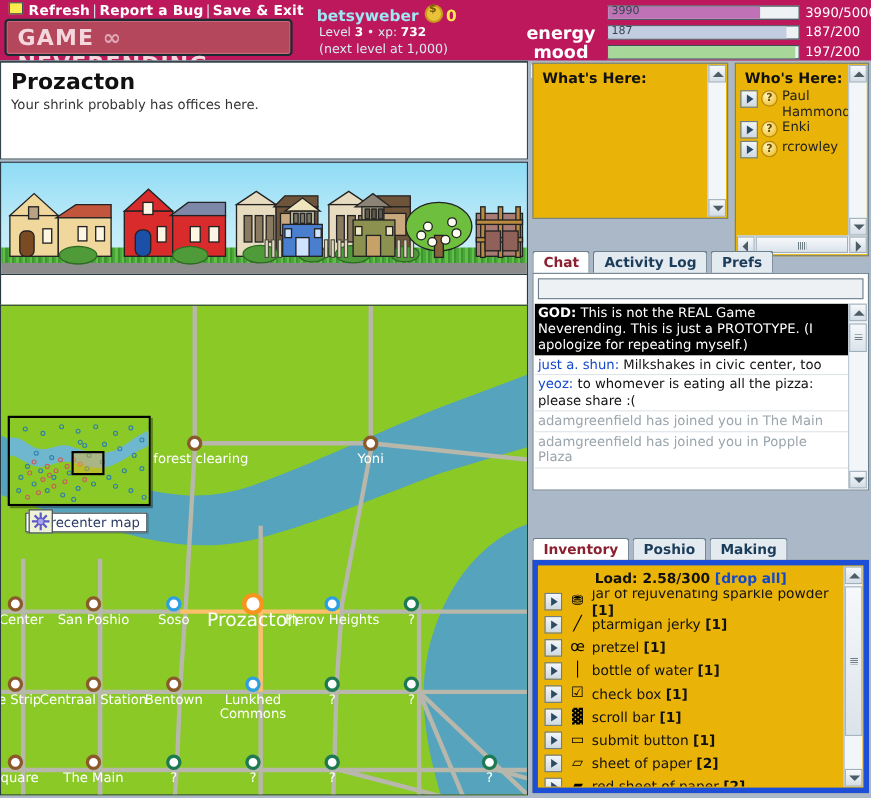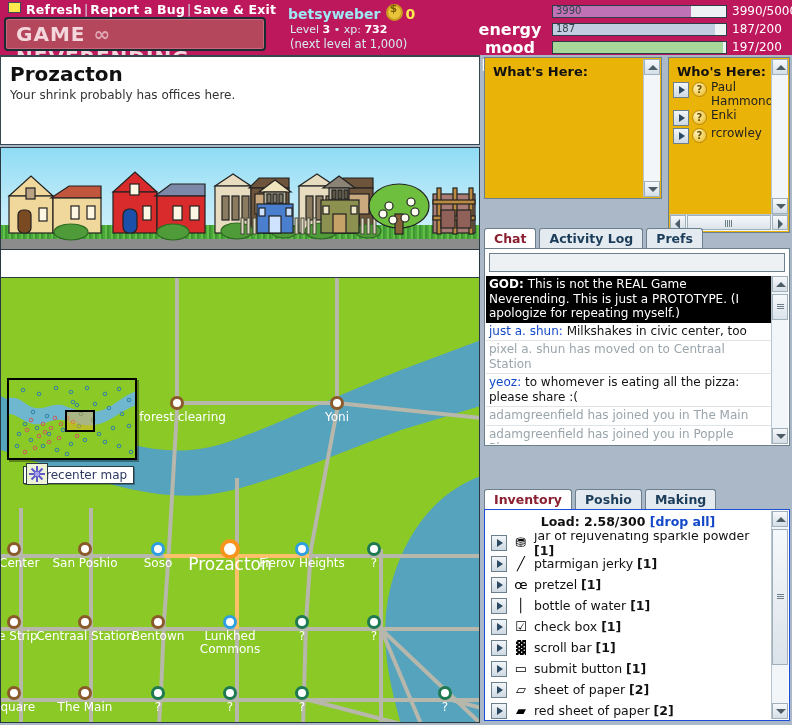--- a/index.html
+++ b/index.html
@@ -107,21 +107,21 @@
   #chatbox{position:absolute;left:0;top:20px;width:306px;height:198px;background:#fff;border:1px solid #6b7f8c;box-sizing:border-box;}
   #chatinput{position:absolute;left:4px;top:4px;right:4px;height:19px;background:#eef1f3;border:1px solid #6b7f8c;box-sizing:border-box;}
   #chatlist{position:absolute;left:1px;top:27px;right:18px;bottom:1px;overflow:hidden;}
   .cmsg{font-size:12px;line-height:14.5px;padding:1px 3px 2px 3px;border-bottom:1px solid #dfe4e8;color:#111;}
   .cmsg.god{background:#000;color:#fff;border-bottom:none;}
   .cmsg.god b{color:#fff;}
   .cmsg .who{color:#1349c9;}
   .cmsg.sys{color:#9aa5ac;}
   
   #invwrap{position:absolute;left:0;top:434px;width:306px;height:232px;}
-  #invbox{position:absolute;left:0;top:20px;width:306px;height:212px;background:#ffffff;border:1px solid #1d4ed8;box-sizing:border-box;}
+  #invbox{position:absolute;left:0;top:20px;width:306px;height:212px;background:#eab308;border:5px solid #1d4ed8;box-sizing:border-box;}
   #load{text-align:center;font-weight:bold;font-size:12.5px;color:#111;margin:4px 18px 2px 0;}
   #load .da{color:#1349c9;}
   .irow{display:flex;align-items:center;height:21px;padding-left:5px;}
   .iico{width:18px;flex:0 0 18px;text-align:center;margin:0 4px 0 2px;font-size:13px;line-height:1;}
   .iname{font-size:12.5px;color:#111;}
   .iname b{font-weight:bold;}
   #invlist{position:absolute;left:1px;top:22px;right:18px;bottom:1px;overflow:hidden;}
 </style>
 </head>
 <body>
@@ -525,21 +525,20 @@
     <div class="tabbar" id="chat-tabs">
         <div class="tab active">Chat</div>
         <div class="tab">Activity Log</div>
         <div class="tab">Prefs</div>
       </div>
     <div id="chatbox">
       <input id="chatinput" type="text" value="" style="">
       <div id="chatlist">
           <div class="cmsg god"><b>GOD:</b><span> This is not the REAL Game Neverending. This is just a PROTOTYPE. (I apologize for repeating myself.)</span></div>
           <div class="cmsg "><span class="who">just a. shun:</span><span> Milkshakes in civic center, too</span></div>
-          <div class="cmsg sys">pixel a. shun has moved on to Centraal Station</div>
           <div class="cmsg "><span class="who">yeoz:</span><span> to whomever is eating all the pizza: please share :(</span></div>
           <div class="cmsg sys">adamgreenfield has joined you in The Main</div>
           <div class="cmsg sys">adamgreenfield has joined you in Popple Plaza</div>
         </div>
       <div class="vsb" style="top:27px;">
         <div class="sbbtn up">
             <i></i>
           </div>
         <div class="sbthumb" style="top:18px;height:26px;"></div>
         <div class="sbbtn dn">

